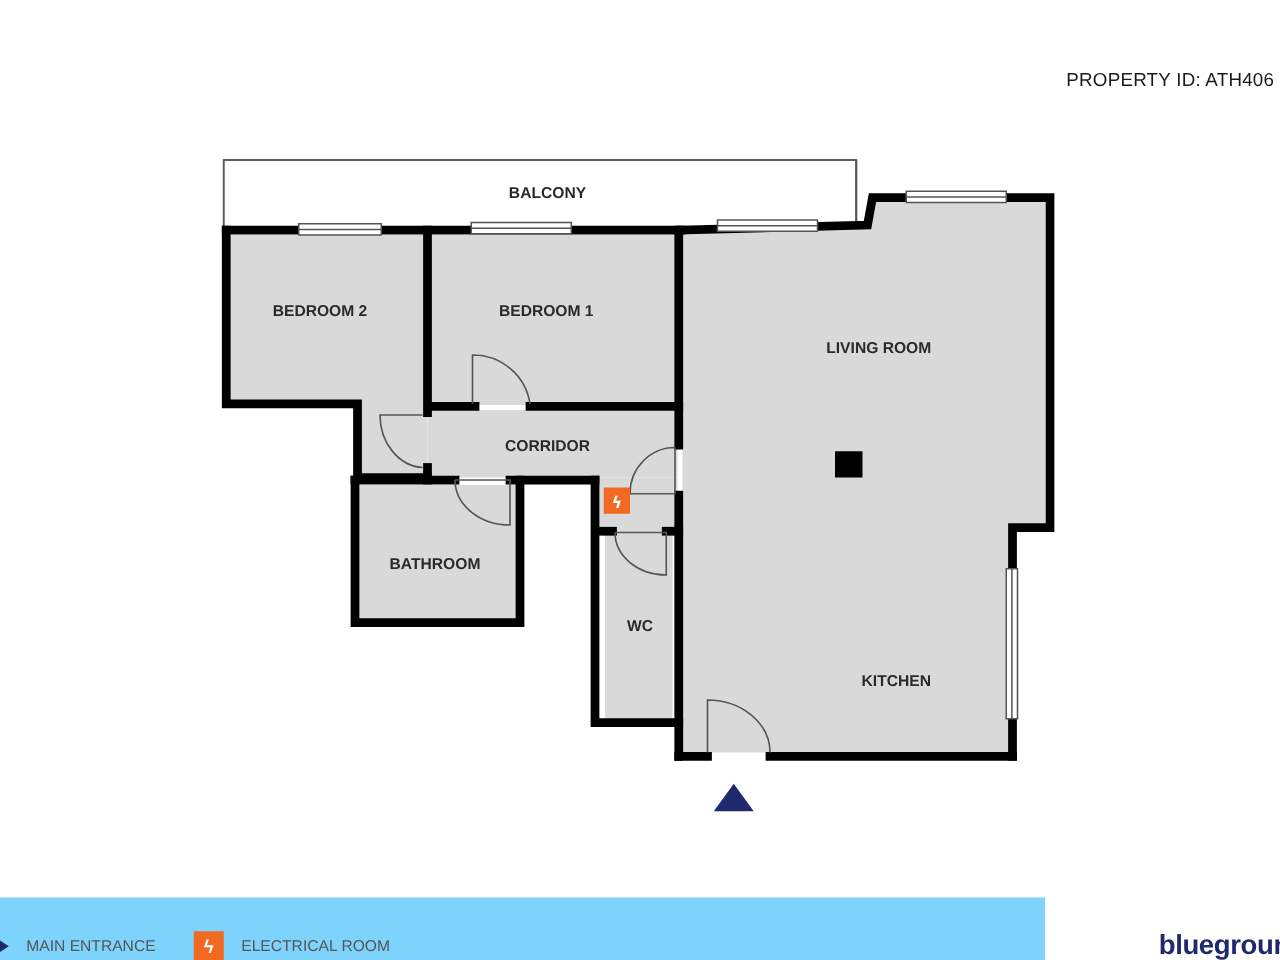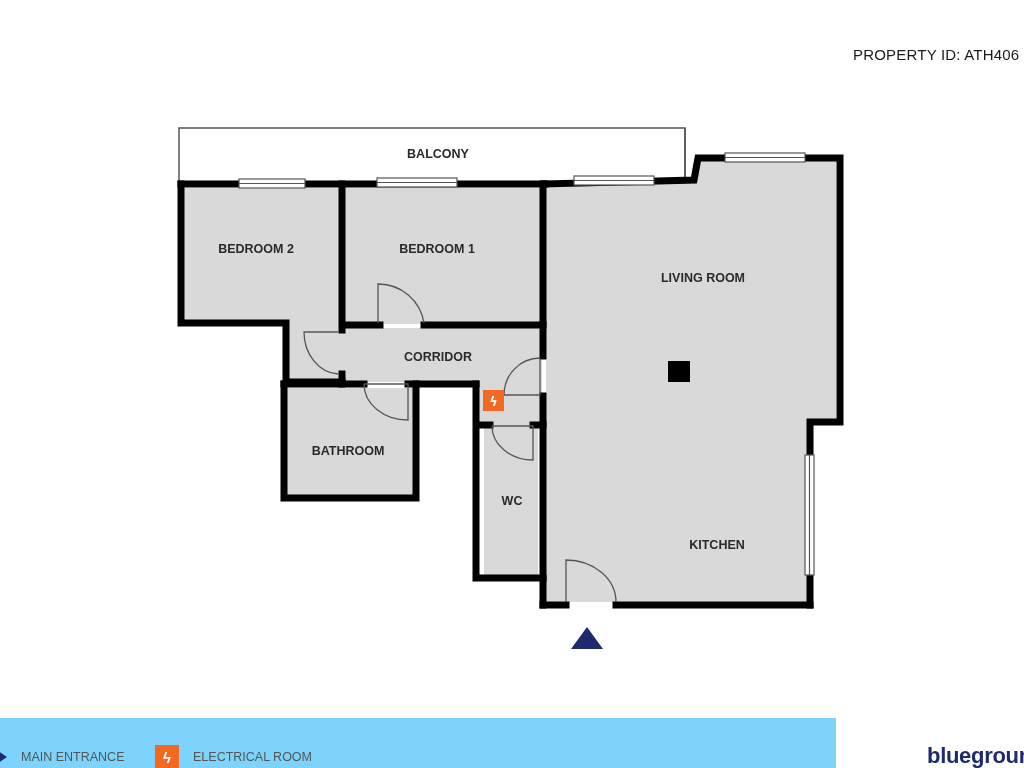--- a/index.html
+++ b/index.html
@@ -2,21 +2,21 @@
 <html><head>
 <meta charset="utf-8">
 <style>
   html, body { margin: 0; padding: 0; }
   body {
     width: 1024px; height: 768px; overflow: hidden; position: relative;
     background: #ffffff;
     font-family: "Liberation Sans", sans-serif;
   }
   .property-id {
-    position: absolute; left: 853px; top: 46px;
+    position: absolute; left: 853px; top: 56px;
     font-size: 15px; color: #1a1a1a; white-space: nowrap; letter-spacing: 0.2px;
   }
   svg.plan { position: absolute; left: 0; top: 0; }
   .room-label {
     font-family: "Liberation Sans", sans-serif; font-weight: bold;
     font-size: 12.5px; fill: #2a2a2a; text-anchor: middle;
   }
   .legend {
     position: absolute; left: 0; top: 690px; width: 836px; height: 78px;
     background: #7dd3fc;

